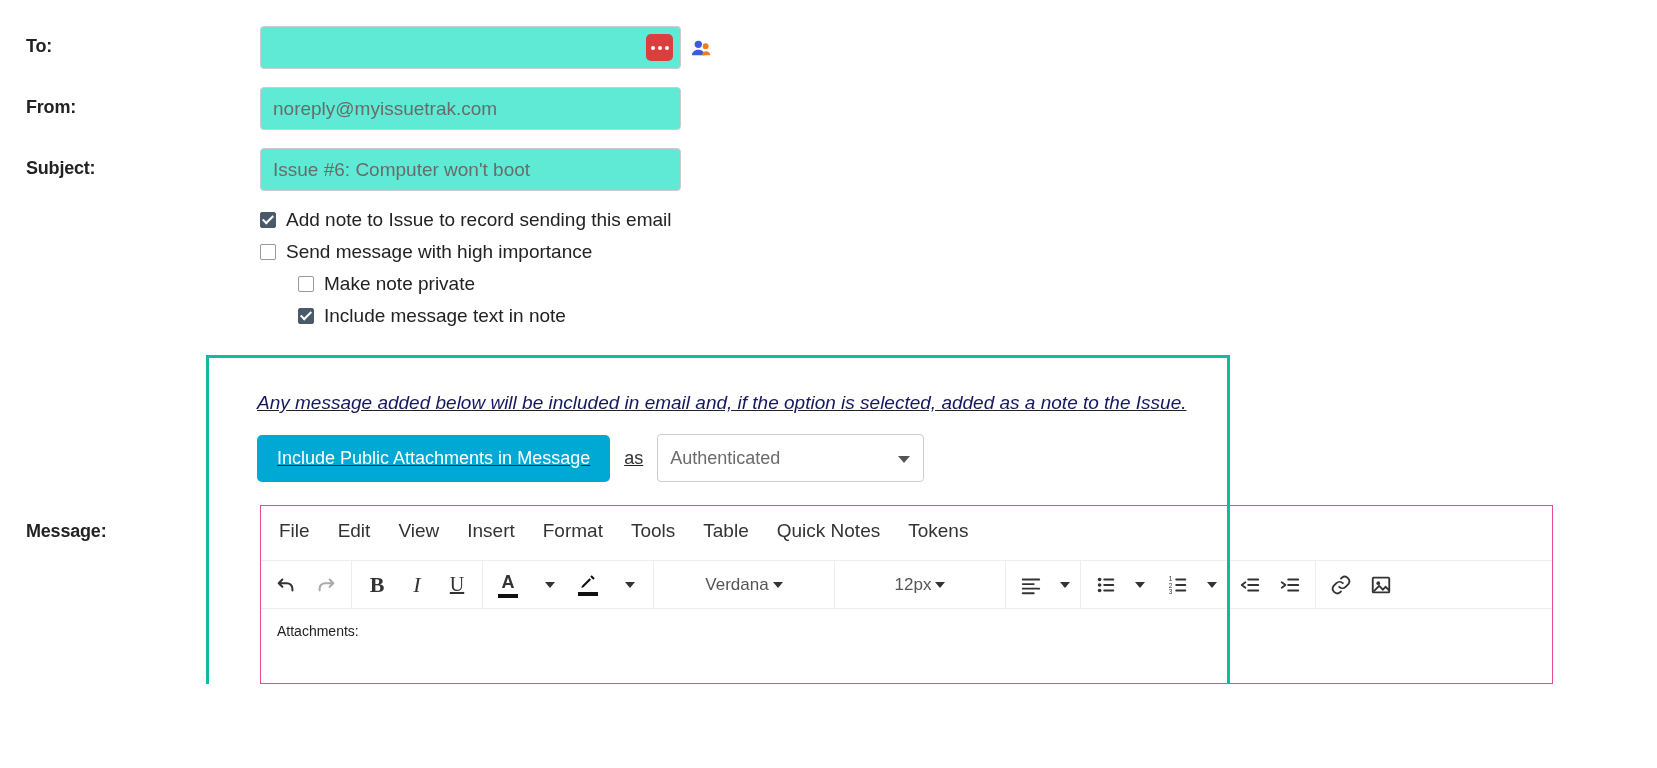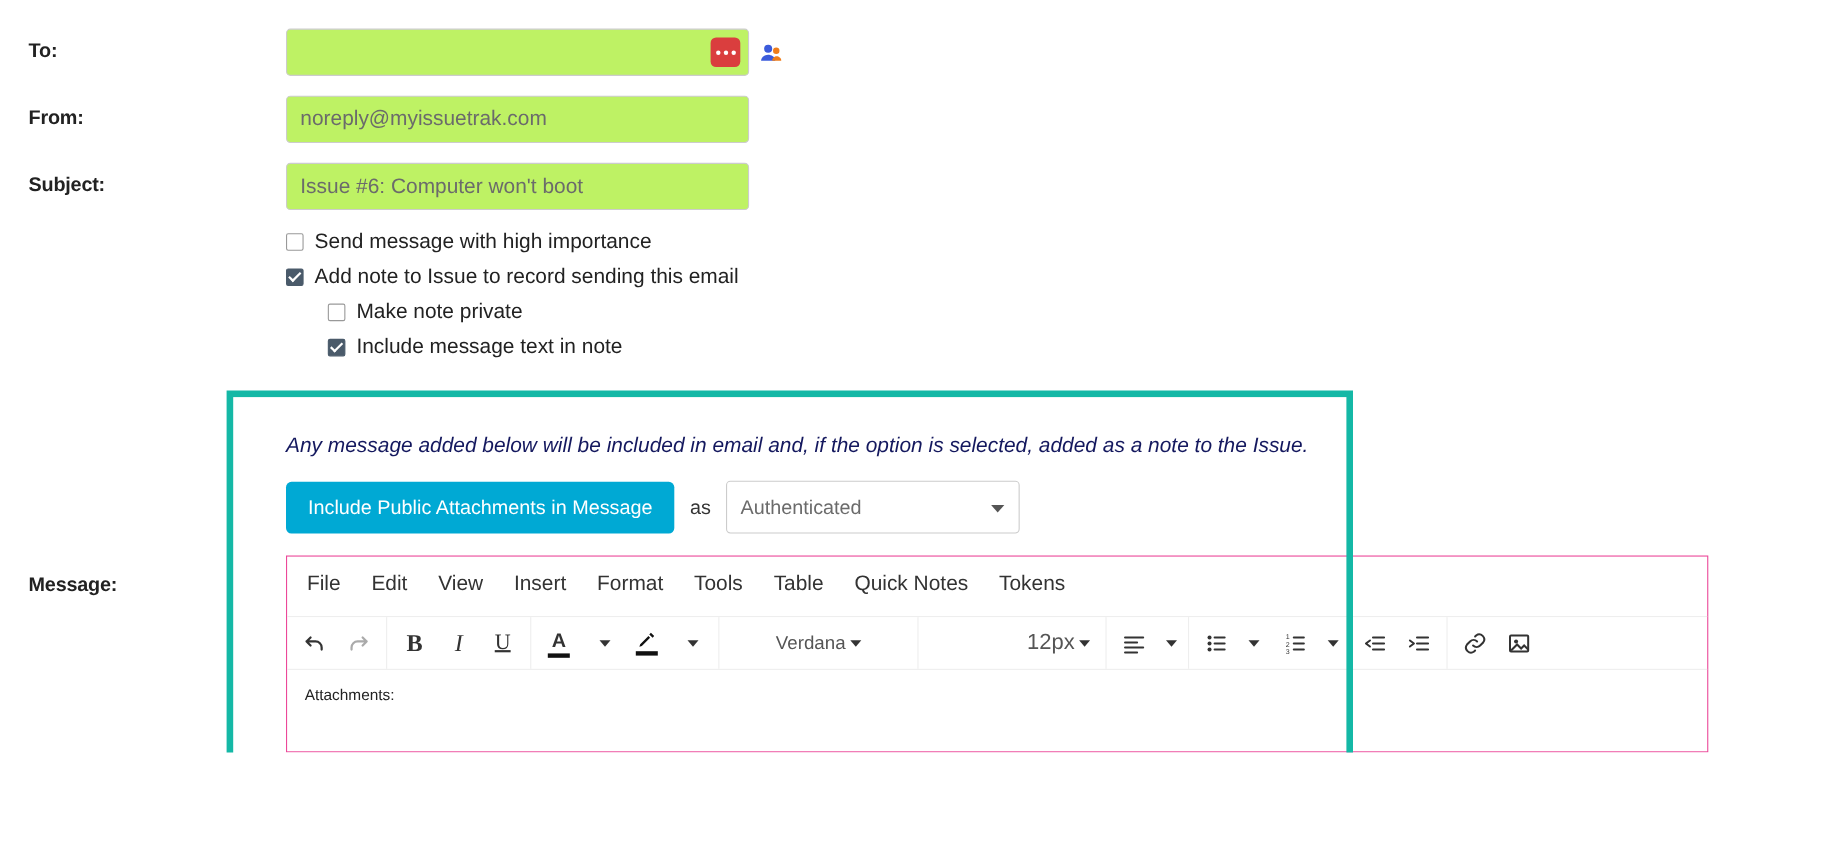--- a/index.html
+++ b/index.html
@@ -3,21 +3,21 @@
   <meta charset="utf-8">
   <style>
     * { box-sizing: border-box; margin: 0; padding: 0; }
     body { font-family: -apple-system, BlinkMacSystemFont, "Segoe UI", Arial, sans-serif; background: #fff; color: #222; }
     .wrap { padding: 26px 3px 0 26px; width: 1657px; }
     .row { display: flex; align-items: flex-start; margin-bottom: 18px; }
     .label-col { width: 234px; padding-top: 10px; font-weight: 600; font-size: 18px; letter-spacing: -0.2px; }
     .field-col { flex: 1; }
     .text-input {
       height: 43px; border: 1px solid #ccc; border-radius: 4px; padding: 0 12px;
-      font-size: 19px; font-family: inherit; color: #6b6b6b; background: #bef264;
+      font-size: 19px; font-family: inherit; color: #6b6b6b; background: #5eead4;
     }
     .to-wrap { display: flex; align-items: center; gap: 10px; }
     .to-input { width: 421px; position: relative; }
     .to-input input { width: 100%; padding-right: 44px; }
     .lastpass-icon {
       position: absolute; right: 8px; top: 8px; width: 27px; height: 27px;
       background: #da3e3e; border-radius: 5px; display: flex; align-items: center; justify-content: center;
     }
     .lastpass-icon span { width: 4px; height: 4px; background: #fff; border-radius: 50%; margin: 0 1.5px; }
     .people-icon { width: 22px; height: 22px; }
@@ -61,21 +61,21 @@
     .tool-group { display: flex; align-items: center; padding: 0 10px; border-right: 1px solid #eee; gap: 10px; }
     .tool-group:last-child { border-right: none; }
     .tool-btn {
       height: 34px; min-width: 30px; display: inline-flex; align-items: center; justify-content: center;
       cursor: pointer; color: #333; background: none; border: none;
     }
     .chev-down {
       width: 0; height: 0; border-left: 5px solid transparent; border-right: 5px solid transparent; border-top: 6px solid #333; margin-left: 4px;
     }
     .font-sel { width: 160px; display: flex; align-items: center; justify-content: center; font-size: 17px; color: #555; padding: 0 4px; cursor: pointer; }
-    .size-sel { width: 150px; display: flex; align-items: center; justify-content: flex-end; font-size: 20px; color: #555; padding: 0 4px; cursor: pointer; }
+    .size-sel { width: 150px; display: flex; align-items: center; justify-content: center; font-size: 17px; color: #555; padding: 0 4px; cursor: pointer; }
 
     .editor-content { padding: 14px 16px; font-family: Verdana, sans-serif; font-size: 14px; min-height: 60px; }
     .att-label { font-weight: normal; }
     .att-link { color: #0a1ef0; text-decoration: underline; cursor: pointer; }
     .att-ts { }
 
     
     svg { display: block; }
     .icon-sm { width: 22px; height: 22px; }
 
@@ -122,45 +122,45 @@
     <div class="label-col">Subject:</div>
     <div class="field-col">
       <input type="text" class="text-input subject-input" value="Issue #6: Computer won't boot" style="">
     </div>
   </div>
 
   <div class="row" style="margin-bottom:4px;">
     <div class="label-col"></div>
     <div class="field-col">
       <div class="check-row">
+        <input type="checkbox" checked="" style="">
+        <span>Add note to Issue to record sending this email</span>
+      </div>
+      <div class="check-row">
         <input type="checkbox" style="">
         <span>Send message with high importance</span>
-      </div>
-      <div class="check-row">
-        <input type="checkbox" checked="" style="">
-        <span>Add note to Issue to record sending this email</span>
       </div>
       <div class="check-row indent">
         <input type="checkbox" style="">
         <span>Make note private</span>
       </div>
       <div class="check-row indent">
         <input type="checkbox" checked="" style="">
         <span>Include message text in note</span>
       </div>
     </div>
   </div>
 
   <div style="position:relative;">
 
     <div class="row" style="margin:0 0 0 0; align-items:flex-start;">
       <div class="label-col" style="padding-top:180px;">Message:</div>
       <div class="field-col" style="position:relative;">
 
-        <div class="highlight-wrap" style="position:absolute; left:-54px; top:0; z-index:2; background:transparent; border:6px solid #14b8a6; pointer-events:none;">
+        <div class="highlight-wrap" style="position:absolute; left:-54px; top:0; z-index:2; background:transparent; border:3px solid #14b8a6; pointer-events:none;text-decoration:underline;">
           <div class="highlight-inner" style="pointer-events:auto;">
             <div class="hint-text">Any message added below will be included in email and, if the option is selected, added as a note to the Issue.</div>
             <div class="action-row">
               <button class="btn-primary">Include Public Attachments in Message</button>
               <span class="as-text">as</span>
               <span class="select-wrap">
                 <select class="auth-select">
                   <option>Authenticated</option>
                 </select>
               </span>

